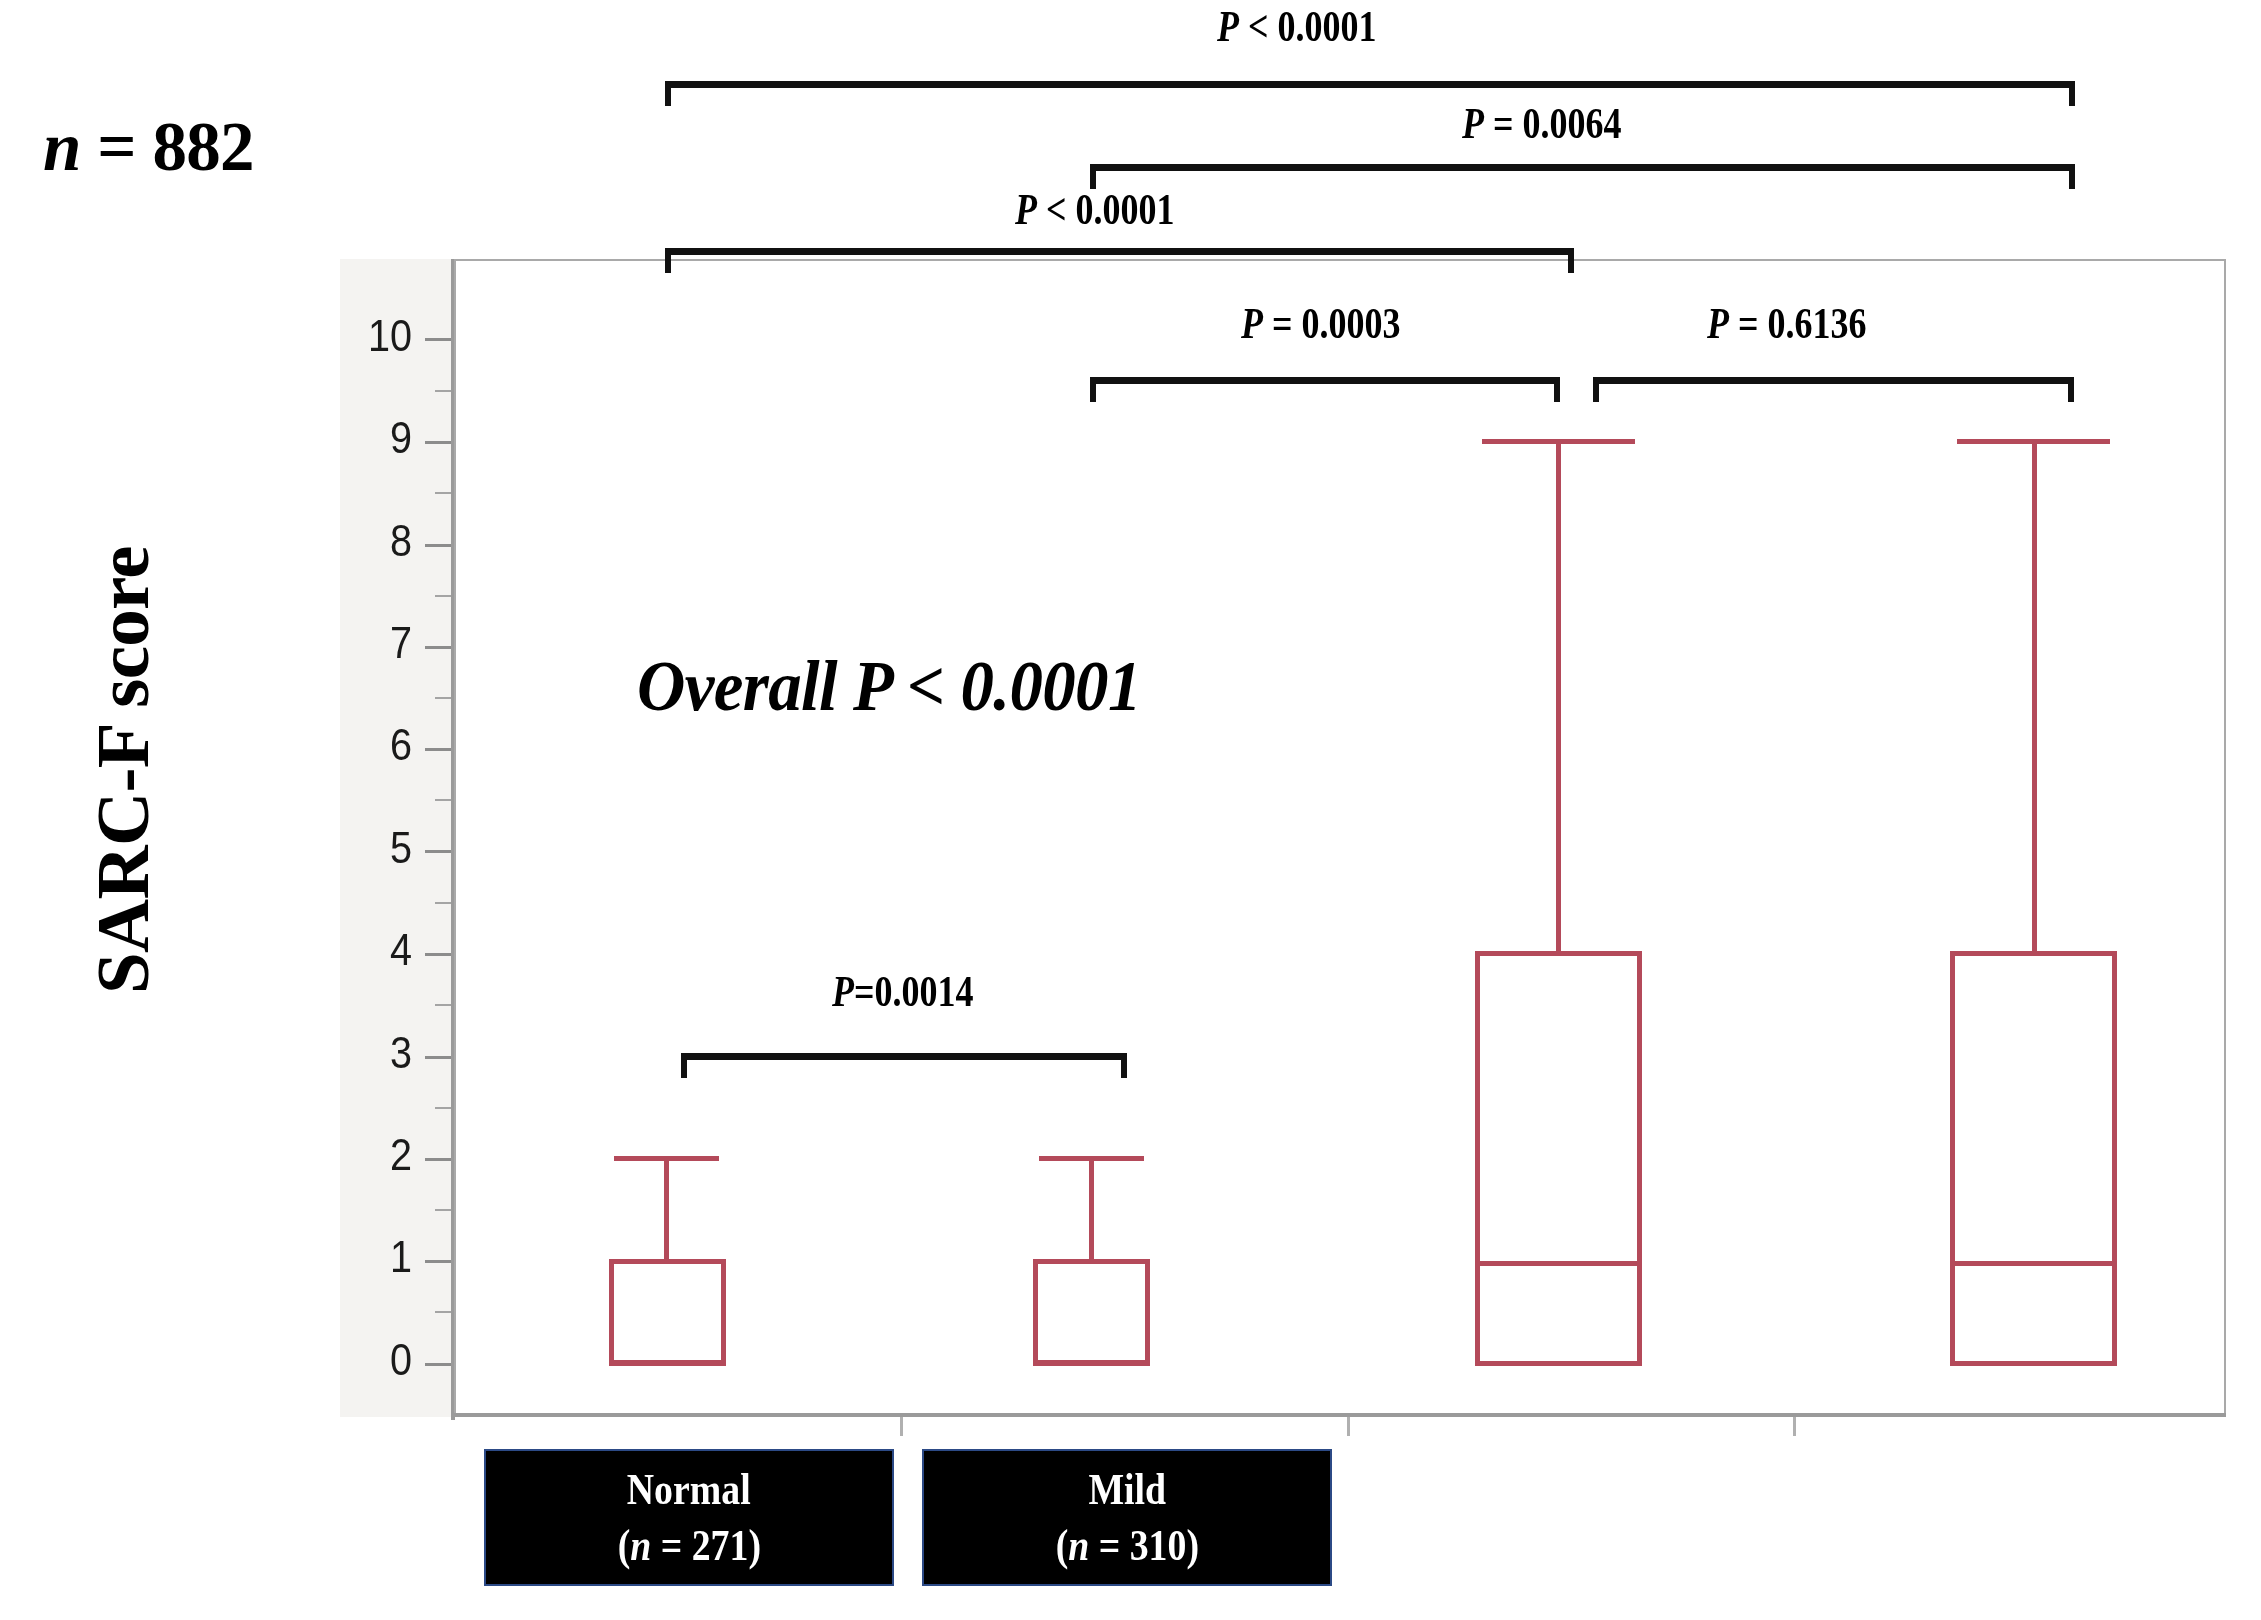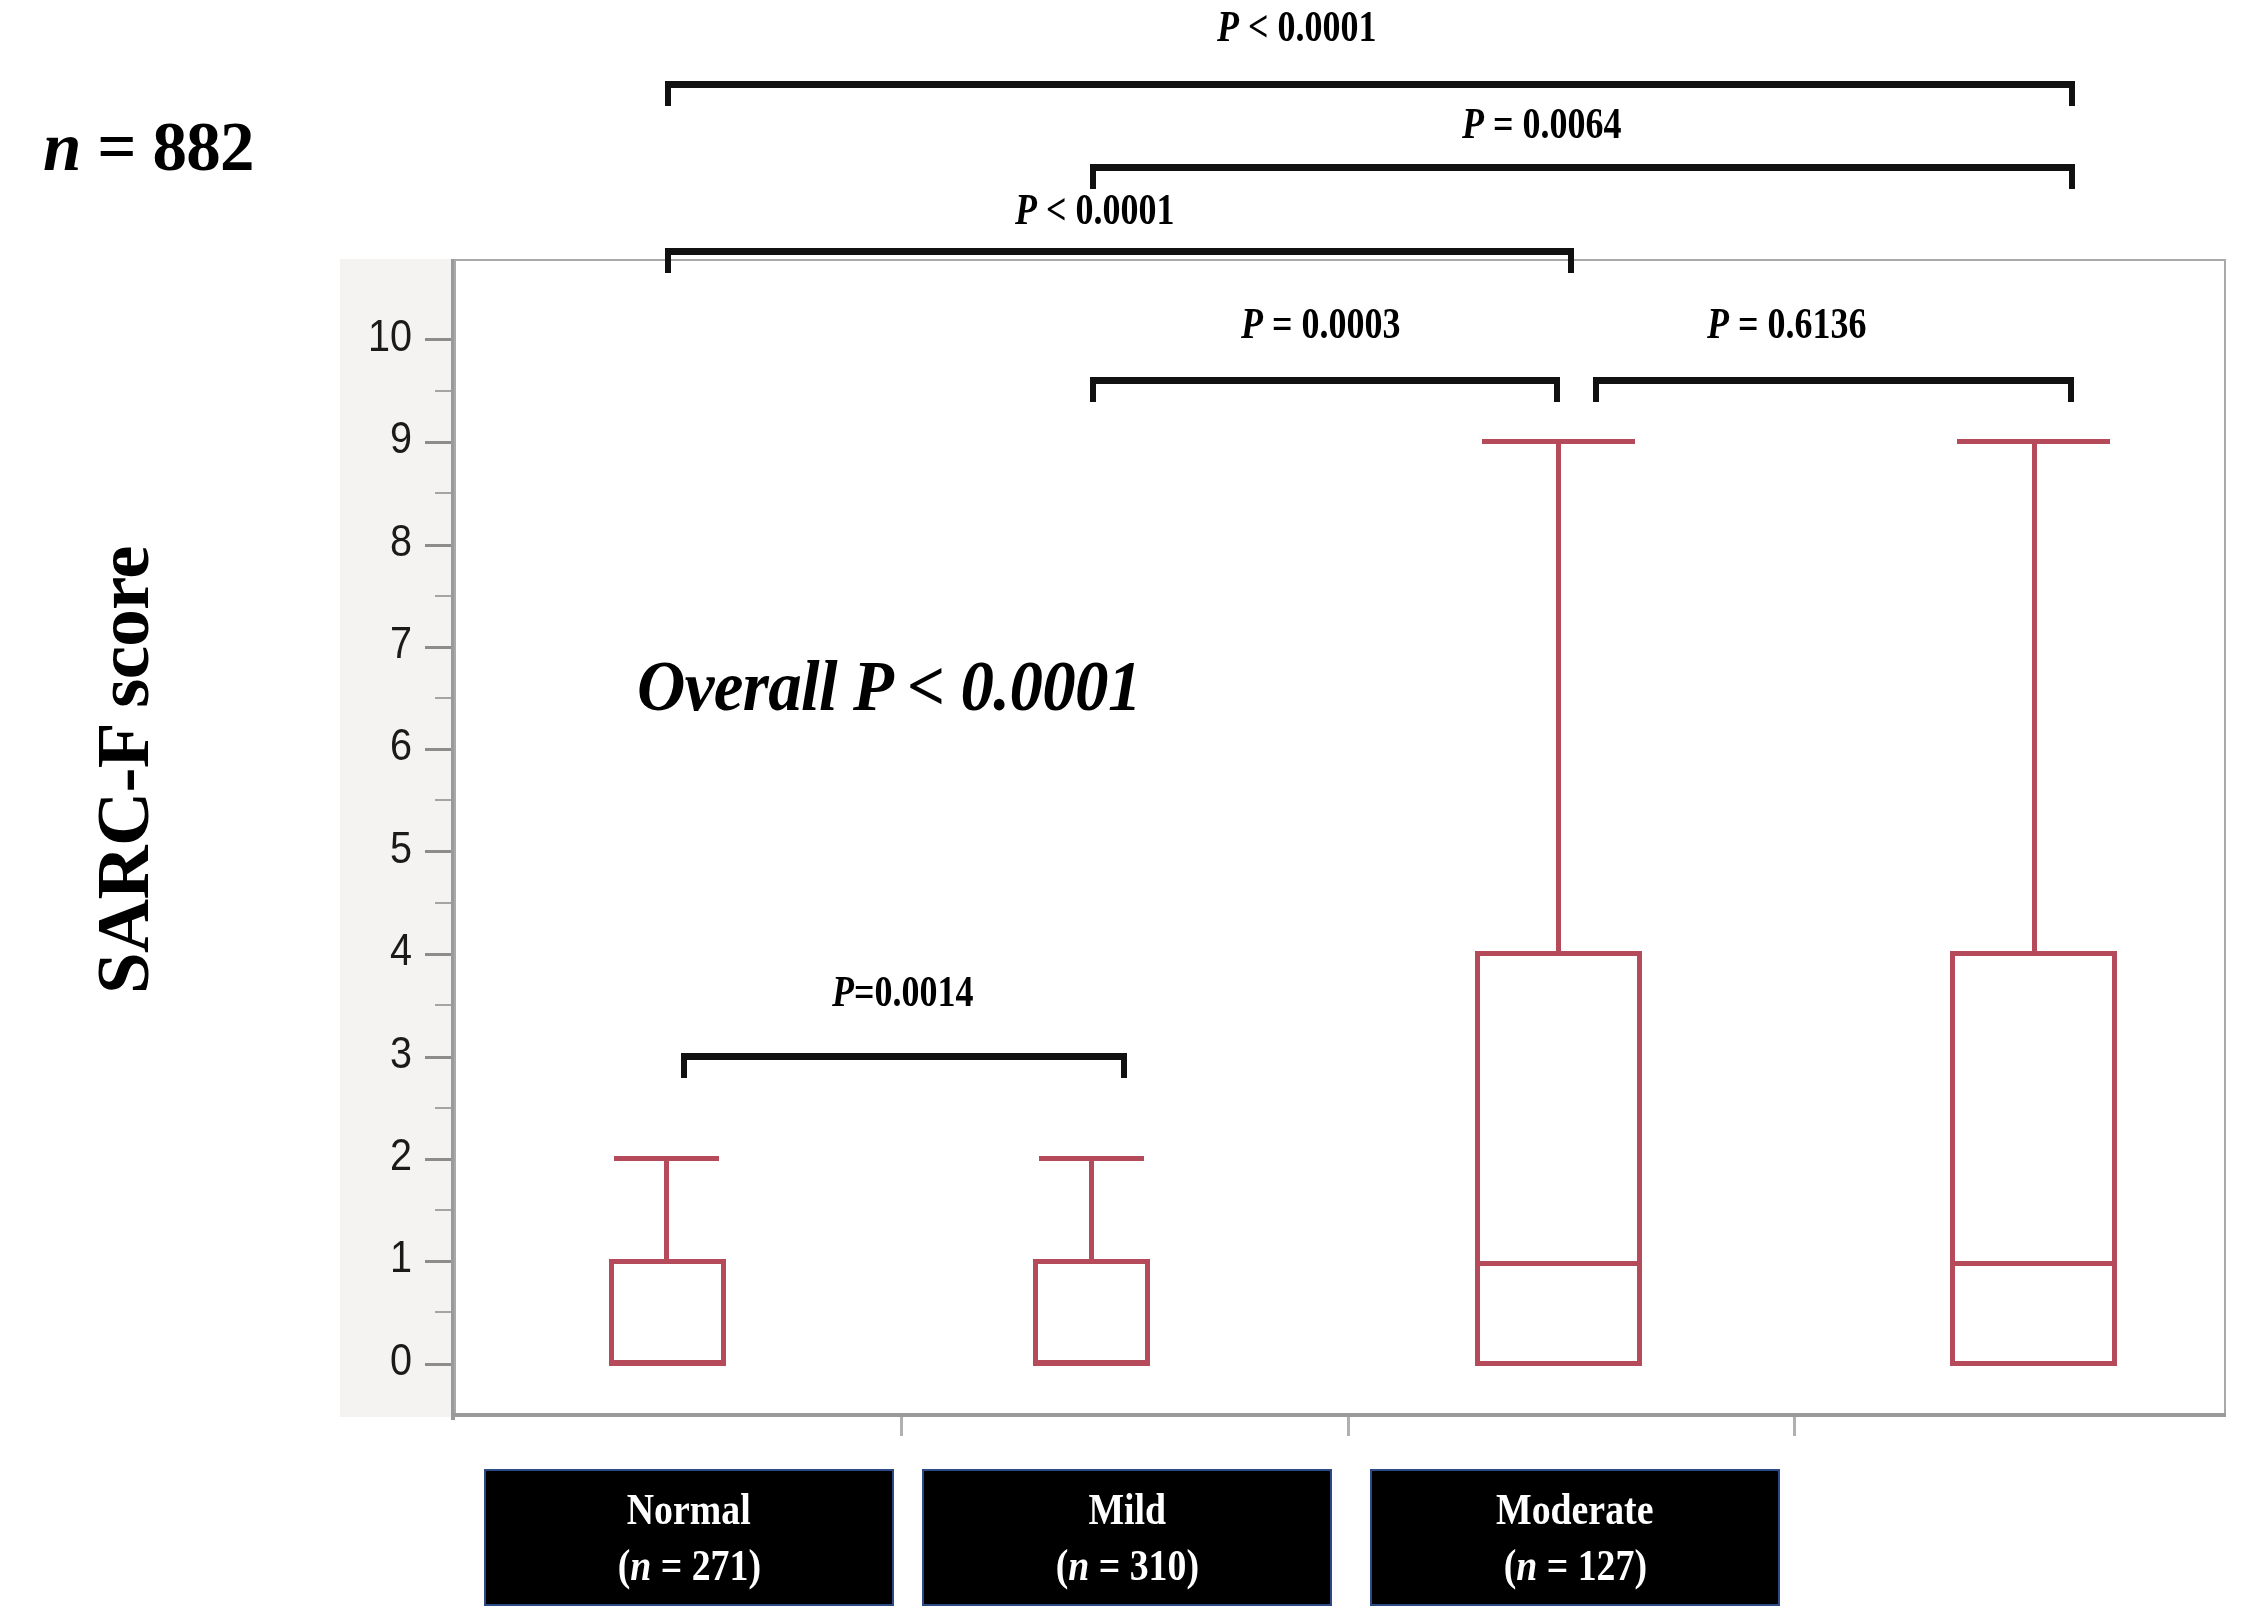--- a/index.html
+++ b/index.html
@@ -95,21 +95,20 @@
   .bp-wstem{position:absolute;width:5px;background:#b44a5a;}
   .bp-wcap{position:absolute;height:5px;background:#b44a5a;}
 
   
   .catbox{
     position:absolute;background:#000;
     border:2.9px solid #2c4a86;
     color:#ffffff;text-align:center;
     display:flex;flex-direction:column;align-items:center;justify-content:center;
     box-sizing:border-box;
-    margin-top:20px;
   }
   .catbox .cname{
     font-size:45px;font-weight:bold;line-height:1.0;
     transform:scaleX(0.84);transform-origin:center center;
     white-space:nowrap;
   }
   .catbox .cn{
     font-size:45px;font-weight:bold;line-height:1.0;margin-top:11.5px;
     transform:scaleX(0.84);transform-origin:center center;
     white-space:nowrap;
@@ -273,20 +272,16 @@
   <div class="catbox" style="left:484px;top:1449px;width:410px;height:137px;">
     <div class="cname">Normal</div>
     <div class="cn">(<i>n</i><span> = 271)</span></div>
   </div>
 
   <div class="catbox" style="left:922px;top:1449px;width:410px;height:137px;">
     <div class="cname">Mild</div>
     <div class="cn">(<i>n</i><span> = 310)</span></div>
   </div>
 
-  <div class="catbox" style="left:1370px;top:1449px;width:410px;height:137px;">
-    <div class="cname">Moderate</div>
-    <div class="cn">(<i>n</i><span> = 127)</span></div>
-  </div>
 
 
 </div>
 
 
 </body></html>

